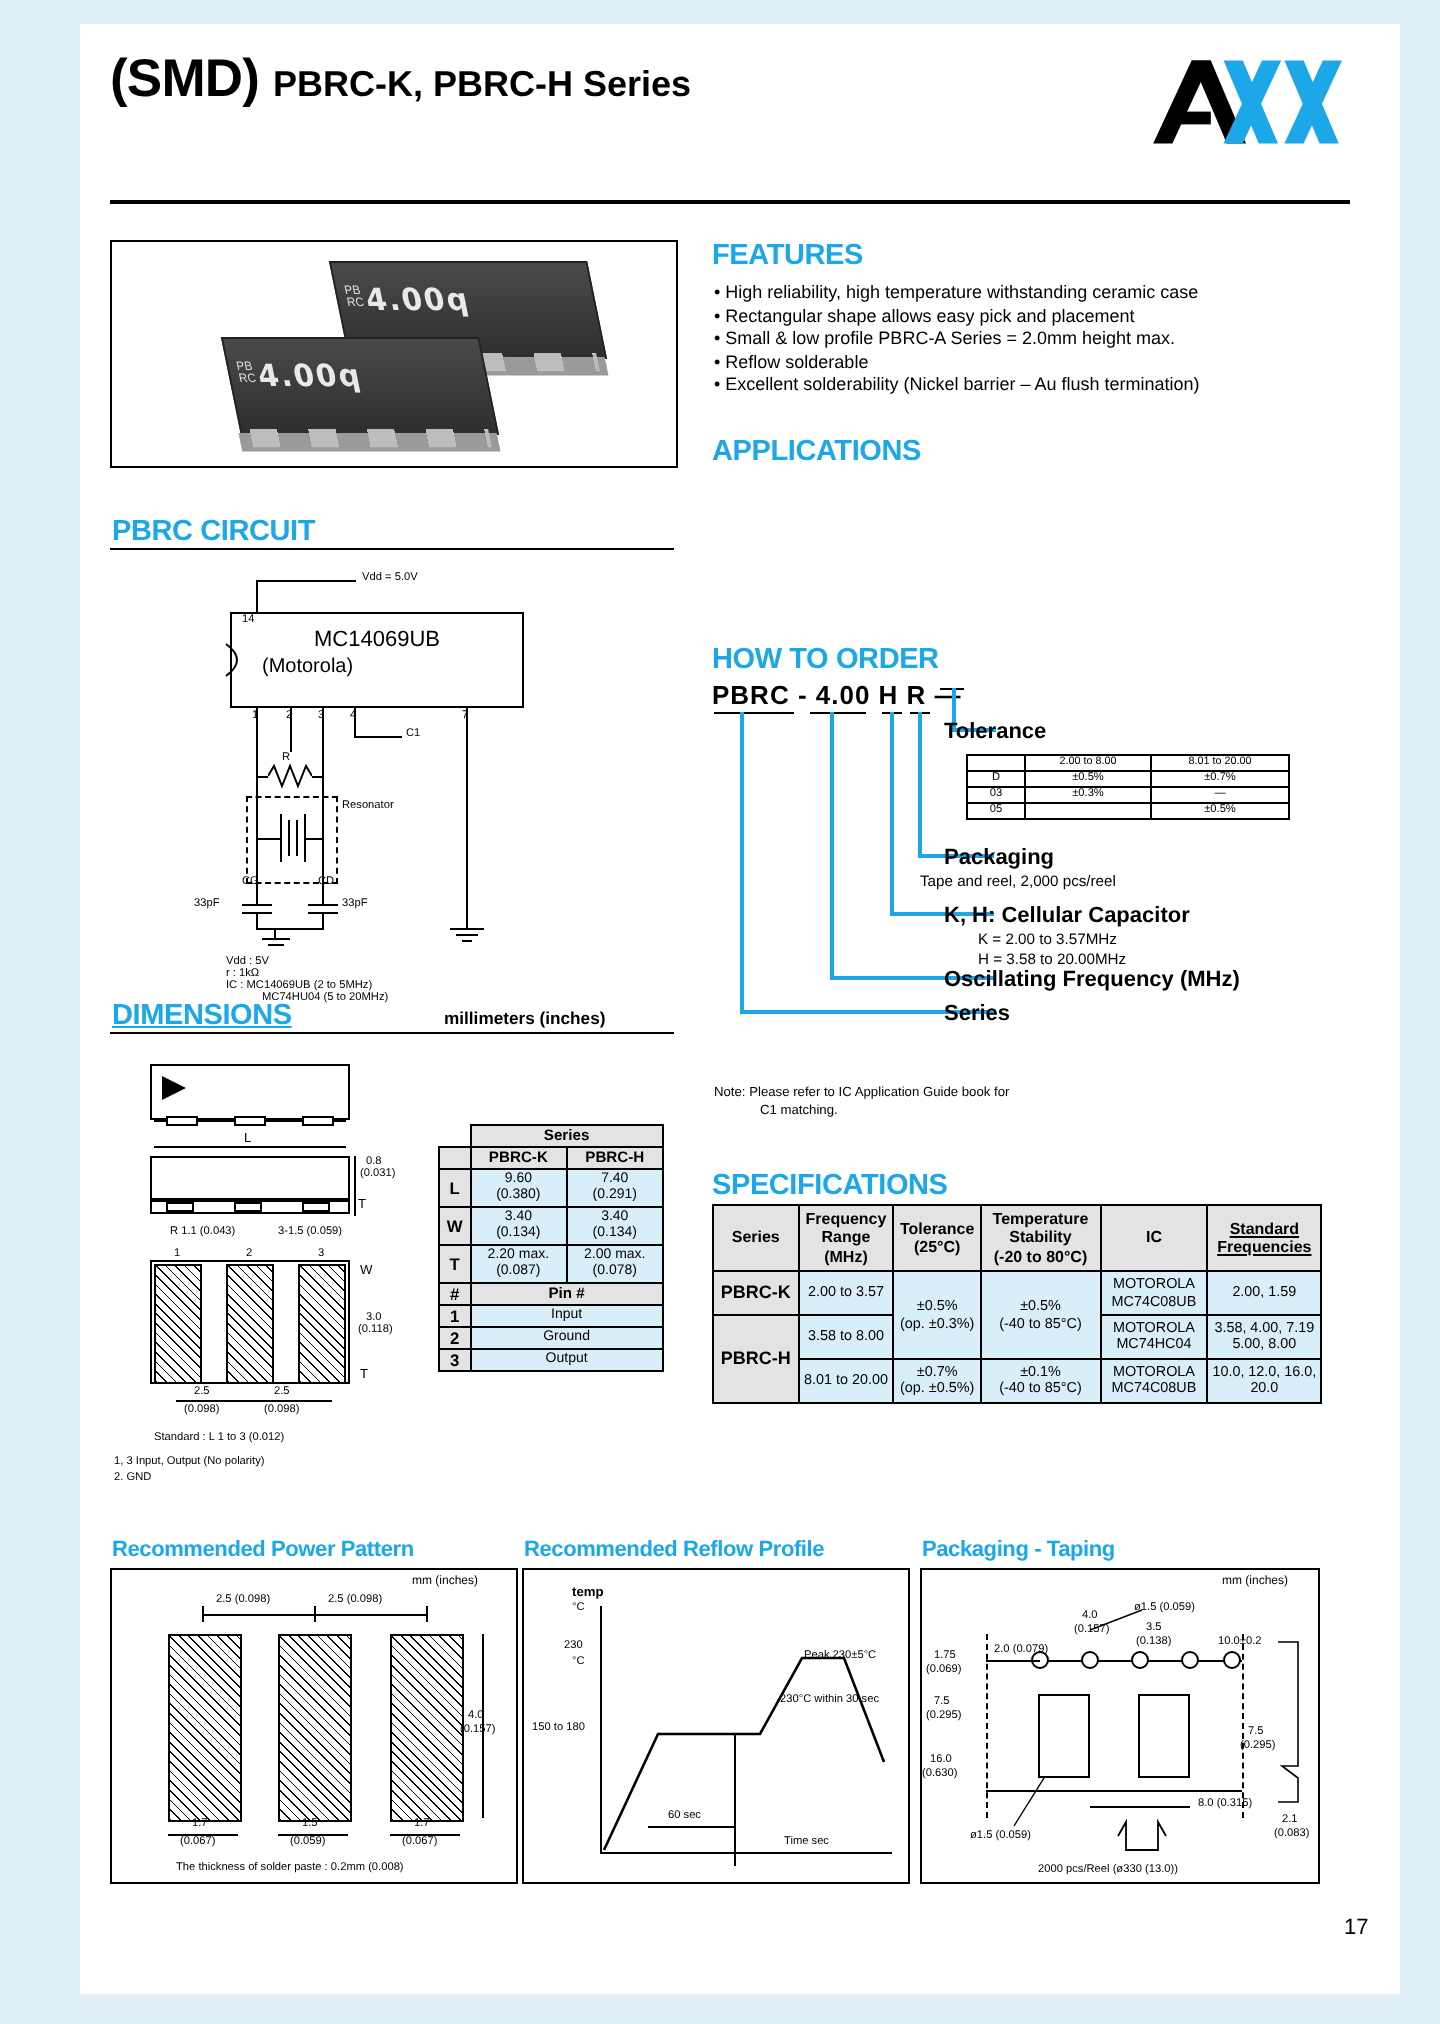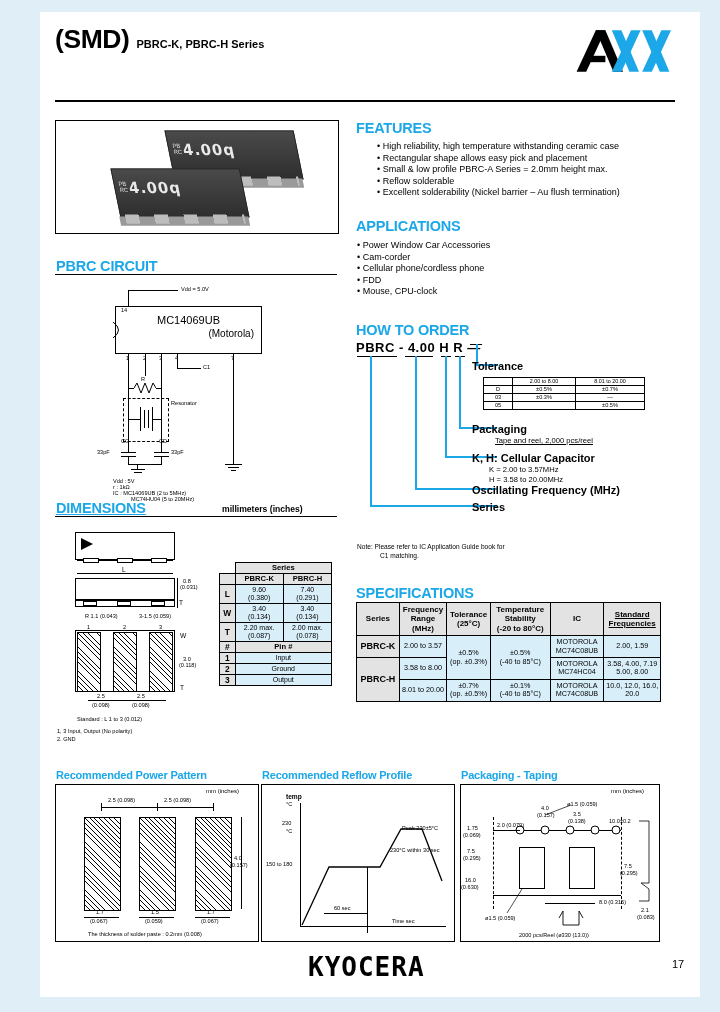--- a/index.html
+++ b/index.html
@@ -19,21 +19,21 @@
     position:absolute;left:40px;top:12px;width:660px;height:985px;
     background:#ffffff;
   }
   
   .hdr{position:absolute;left:55px;top:22px;width:630px;}
   .hdr h1{
     margin:0;font-size:26.5px;font-weight:bold;letter-spacing:-0.4px;
     line-height:1.06;
   }
   .hdr .line2{margin-top:2px;font-size:26.5px;font-weight:bold;letter-spacing:-0.4px;}
-  .hdr .line2 .sub{font-size:11px;letter-spacing:0;}
+  .hdr .line2 .sub{font-size:18px;letter-spacing:0;}
   .hdr .rule{position:absolute;left:0;top:78px;width:620px;height:1.6px;background:#000;}
   .logo{position:absolute;left:575px;top:28px;width:96px;height:46px;}
 
   
   .stitle{
     color:#1ba7e8;font-weight:bold;font-size:14.5px;letter-spacing:-0.2px;
     position:absolute;white-space:nowrap;
   }
   .stitle.small{font-size:11px;}
 
@@ -140,45 +140,38 @@
     <div class="chip" style="left:58px;top:48px;">
       <div class="body"></div>
       <div class="base"></div>
       <div class="legs"></div>
       <div class="tiny">PB<br>RC</div>
       <div class="lbl">4.00q</div>
     </div>
   </div>
 
   <div class="stitle" style="left:356px;top:120px;">FEATURES</div>
-  <div class="bul" style="left:357px;top:141px;margin-left:20px;">
+  <div class="bul" style="left:357px;top:141px;">
     <div>High reliability, high temperature withstanding ceramic case</div>
     <div>Rectangular shape allows easy pick and placement</div>
     <div>Small &amp; low profile PBRC-A Series = 2.0mm height max.</div>
     <div>Reflow solderable</div>
     <div>Excellent solderability (Nickel barrier – Au flush termination)</div>
   </div>
 
   <div class="stitle" style="left:356px;top:218px;">APPLICATIONS</div>
-  <div class="bul" style="left:357px;top:240px;">
-    <div>Power Window Car Accessories</div>
-    <div>Cam-corder</div>
-    <div>Cellular phone/cordless phone</div>
-    <div>FDD</div>
-    <div>Mouse, CPU-clock</div>
-  </div>
 
   <div class="stitle" style="left:56px;top:258px;">PBRC CIRCUIT</div>
   <div class="hr" style="left:55px;top:274px;width:282px;"></div>
 
   <div style="position:absolute;left:55px;top:276px;width:282px;height:222px;">
 
     <div class="box" style="left:60px;top:30px;width:147px;height:48px;"></div>
     <div style="position:absolute;left:60px;top:38px;width:147px;text-align:center;font-size:11px;">MC14069UB</div>
-    <div style="position:absolute;left:52px;top:52px;width:147px;text-align:right;font-size:10px;">(Motorola)</div>
+    <div style="position:absolute;left:76px;top:52px;width:147px;text-align:left;font-size:10px;">(Motorola)</div>
 
     <svg style="position:absolute;left:56px;top:44px;" width="16" height="20">
       <path d="M2,2 Q13,10 2,18" stroke="#000" fill="none" stroke-width="1"></path>
     </svg>
 
     <div class="ln" style="left:73px;top:14px;width:50px;height:1px;"></div>
     <div class="ln" style="left:73px;top:14px;width:1px;height:17px;"></div>
     <div class="txt" style="left:126px;top:10px;">Vdd = 5.0V</div>
     <div class="txt" style="left:66px;top:31px;">14</div>
 
@@ -361,21 +354,21 @@
   <div class="ln" style="left:455px;top:356px;width:10px;height:1px;"></div>
   <div class="ln" style="left:470px;top:344px;width:12px;height:1px;"></div>
 
   <div class="leader" style="left:476px;top:344px;width:2px;height:22px;"></div>
   <div class="leader" style="left:476px;top:364px;width:22px;height:2px;"></div>
   <div class="hto-lbl" style="left:472px;top:360px;">Tolerance</div>
 
   <div class="leader" style="left:459px;top:356px;width:2px;height:72px;"></div>
   <div class="leader" style="left:459px;top:427px;width:38px;height:2px;"></div>
   <div class="hto-lbl" style="left:472px;top:423px;">Packaging</div>
-  <div class="hto-sub" style="left:495px;top:436px;text-decoration:underline;">Tape and reel, 2,000 pcs/reel</div>
+  <div class="hto-sub" style="left:460px;top:436px;">Tape and reel, 2,000 pcs/reel</div>
 
   <div class="leader" style="left:445px;top:356px;width:2px;height:101px;"></div>
   <div class="leader" style="left:445px;top:456px;width:52px;height:2px;"></div>
   <div class="hto-lbl" style="left:472px;top:452px;">K, H: Cellular Capacitor</div>
   <div class="hto-sub" style="left:489px;top:465px;">K = 2.00 to 3.57MHz</div>
   <div class="hto-sub" style="left:489px;top:475px;">H = 3.58 to 20.00MHz</div>
 
   <div class="leader" style="left:415px;top:356px;width:2px;height:133px;"></div>
   <div class="leader" style="left:415px;top:488px;width:82px;height:2px;"></div>
   <div class="hto-lbl" style="left:472px;top:484px;">Oscillating Frequency (MHz)</div>
@@ -582,15 +575,14 @@
     <div class="txt" style="left:180px;top:122px;">2.1</div>
     <div class="txt" style="left:176px;top:129px;">(0.083)</div>
 
     <svg style="position:absolute;left:0;top:0;" width="200" height="158">
       <polyline points="178,36 188,36 188,98 180,98 188,104 188,116 178,116" stroke="#000" fill="none" stroke-width="0.8"></polyline>
       <polyline points="98,133 102,126 102,140 118,140 118,126 122,133" stroke="#000" fill="none" stroke-width="0.9"></polyline>
     </svg>
     <div class="txt" style="left:58px;top:147px;">2000 pcs/Reel (ø330 (13.0))</div>
   </div>
 
-  <div class="kyocera">KYOCERA</div>
   <div class="pgno">17</div>
 </div>
 
 </body></html>

